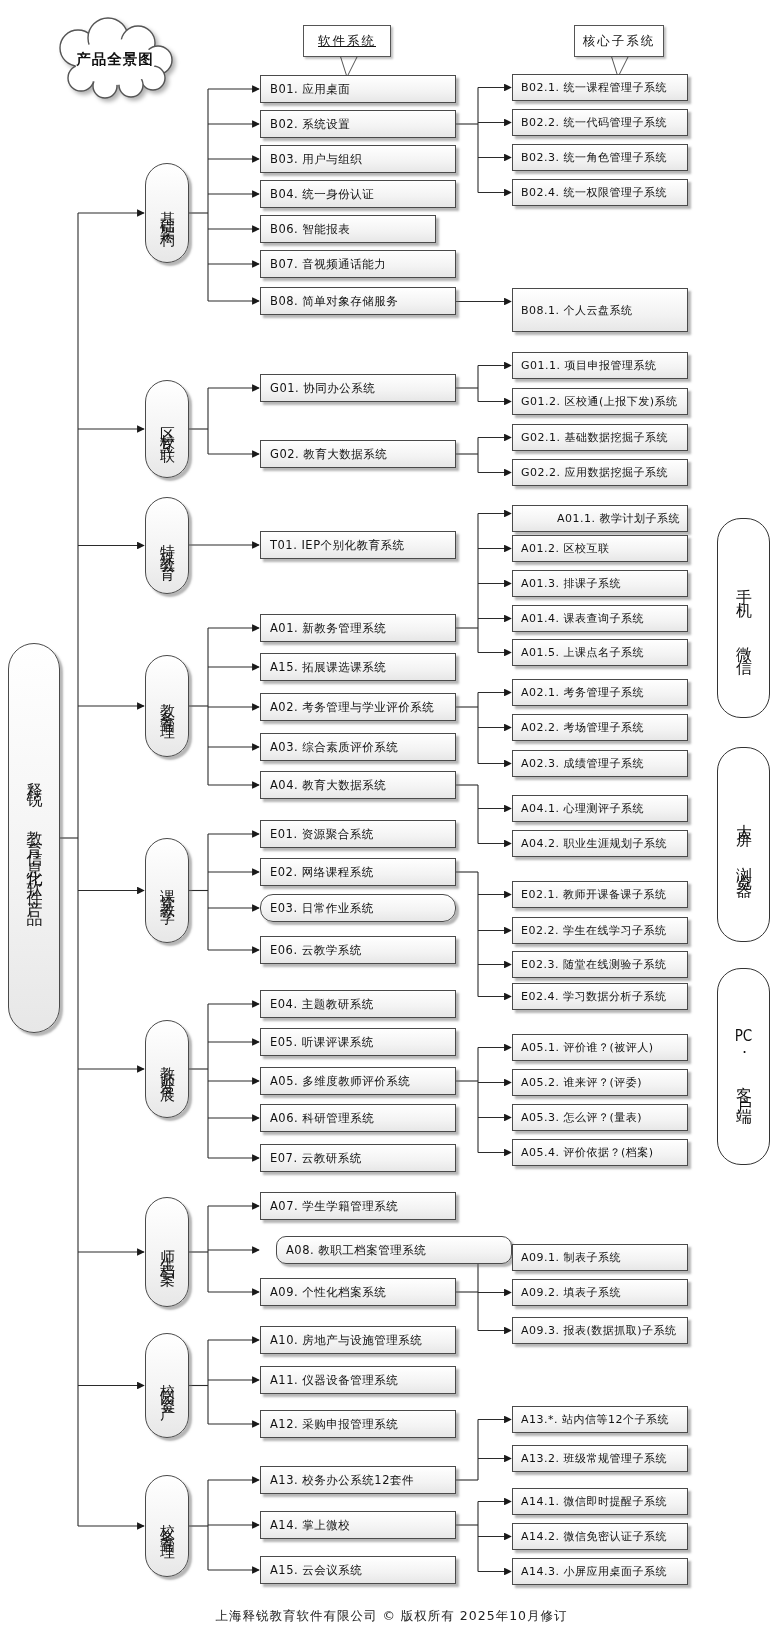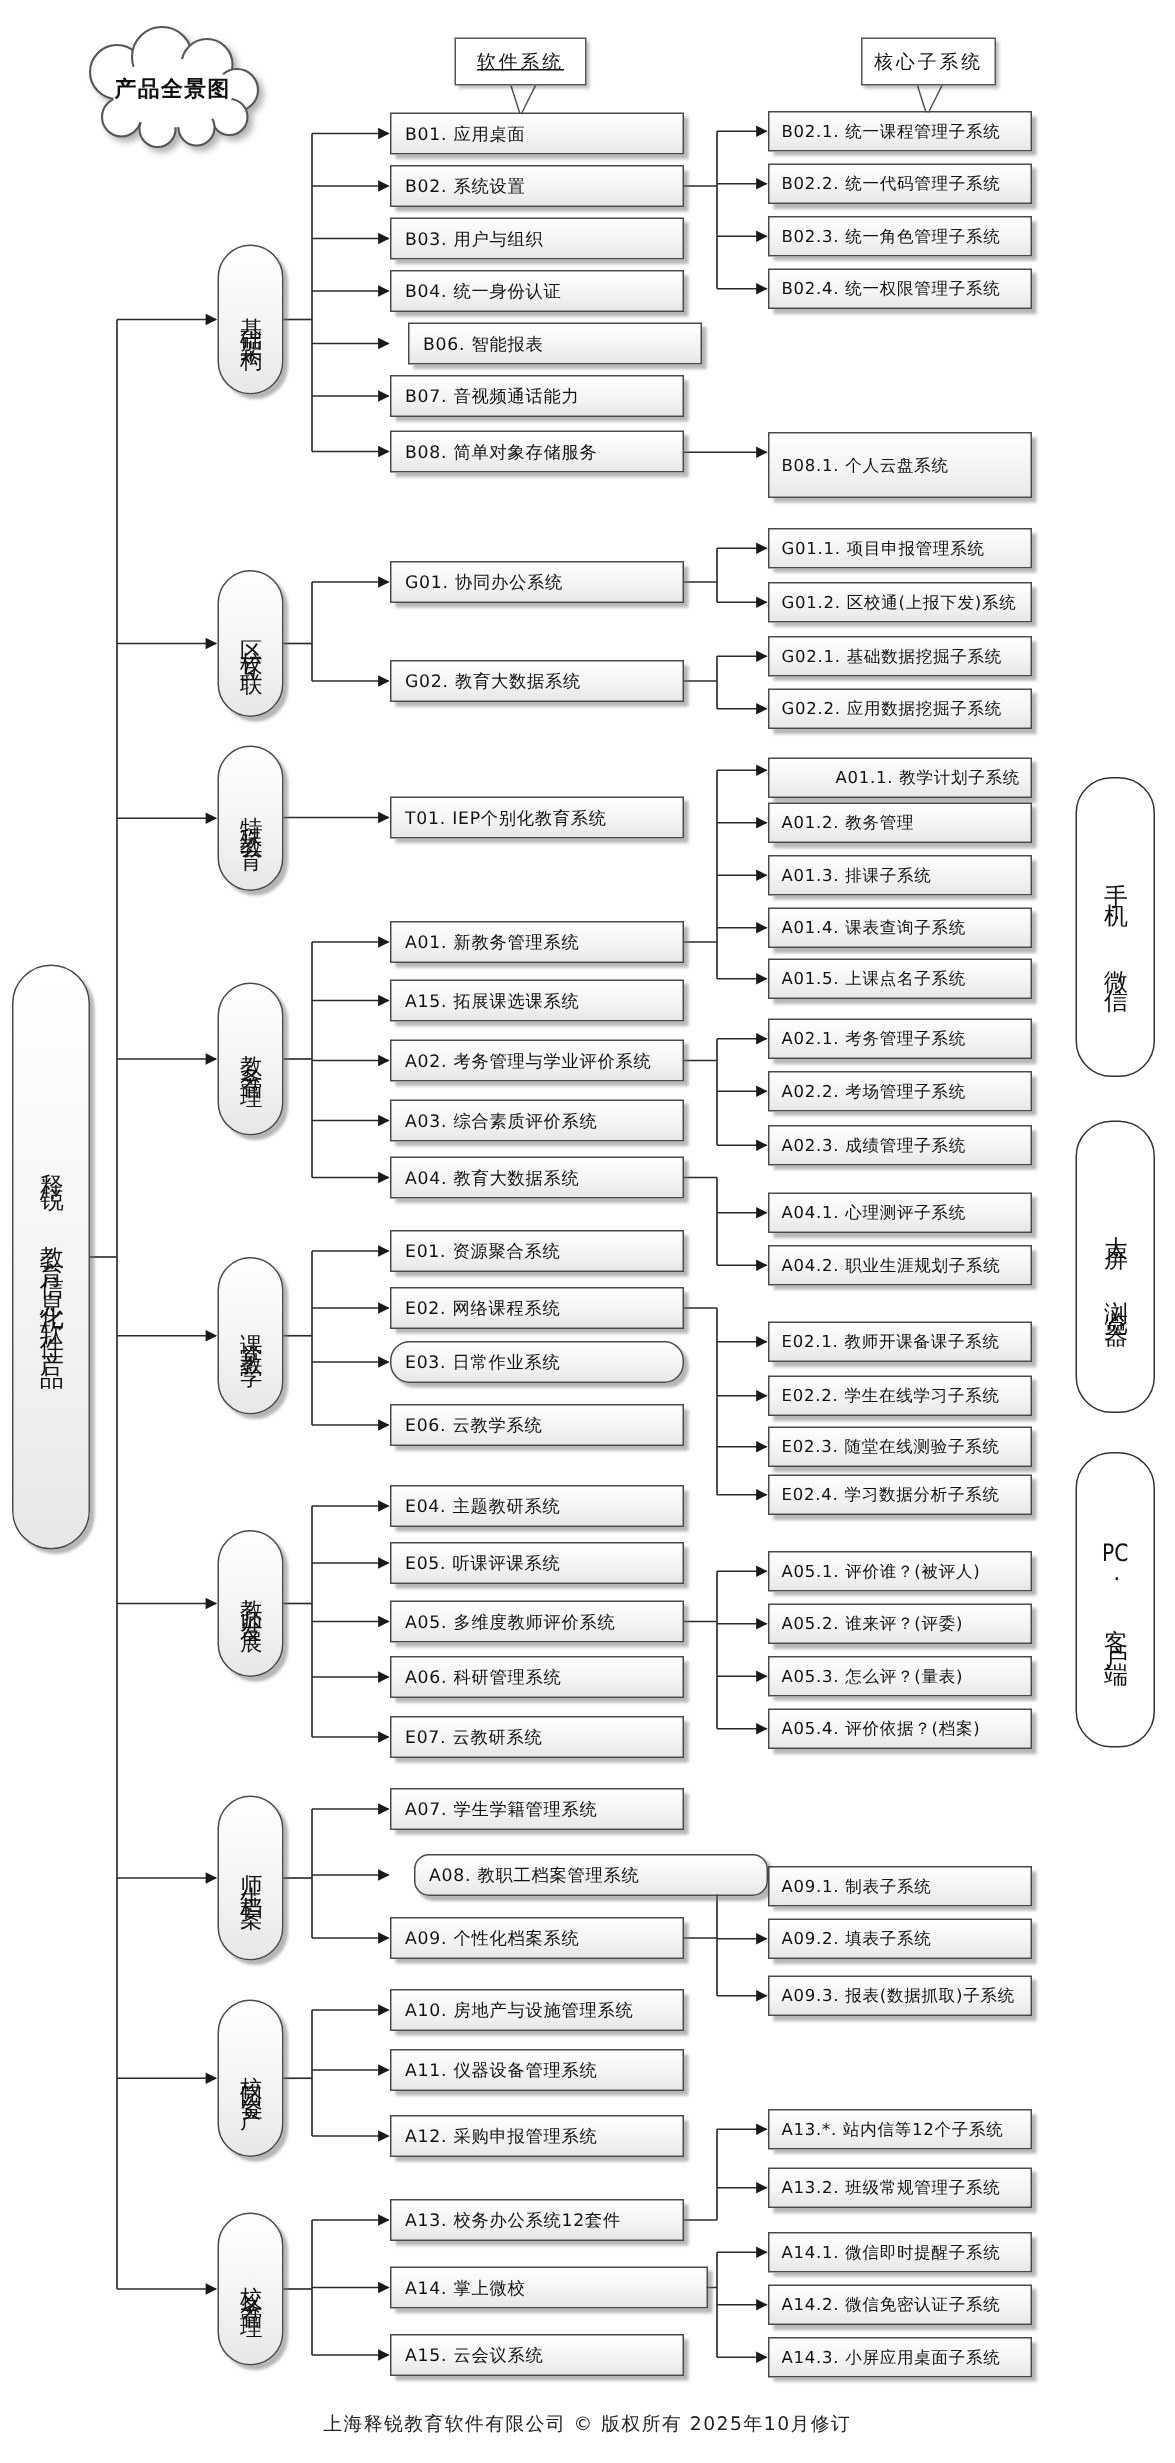--- a/index.html
+++ b/index.html
@@ -197,37 +197,37 @@
   <div id="footer">上海释锐教育软件有限公司 © 版权所有  2025年10月修订</div>
 <div class="node vert catnode" style="left: 145px; top: 163px; width: 44px; height: 100px;">基础架构</div>
     <div class="node sysbox" style="left: 260px; top: 75px; width: 196px; height: 28px;">B01. 应用桌面</div>
     <div class="node sysbox" style="left: 260px; top: 110px; width: 196px; height: 28px;">B02. 系统设置</div>
     <div class="node subbox" style="left: 512px; top: 74px; width: 176px; height: 27px;">B02.1. 统一课程管理子系统</div>
     <div class="node subbox" style="left: 512px; top: 109px; width: 176px; height: 27px;">B02.2. 统一代码管理子系统</div>
     <div class="node subbox" style="left: 512px; top: 144px; width: 176px; height: 27px;">B02.3. 统一角色管理子系统</div>
     <div class="node subbox" style="left: 512px; top: 179px; width: 176px; height: 27px;">B02.4. 统一权限管理子系统</div>
     <div class="node sysbox" style="left: 260px; top: 145px; width: 196px; height: 28px;">B03. 用户与组织</div>
     <div class="node sysbox" style="left: 260px; top: 180px; width: 196px; height: 28px;">B04. 统一身份认证</div>
-    <div class="node sysbox" style="left: 272px; top: 215px; width: 196px; height: 28px;">B06. 智能报表</div>
+    <div class="node sysbox" style="left: 260px; top: 215px; width: 176px; height: 28px;">B06. 智能报表</div>
     <div class="node sysbox" style="left: 260px; top: 250px; width: 196px; height: 28px;">B07. 音视频通话能力</div>
     <div class="node sysbox" style="left: 260px; top: 287px; width: 196px; height: 28px;">B08. 简单对象存储服务</div>
     <div class="node subbox" style="left: 512px; top: 288px; width: 176px; height: 44px;">B08.1. 个人云盘系统</div>
     <div class="node vert catnode" style="left: 145px; top: 380px; width: 44px; height: 98px;">区校互联</div>
     <div class="node sysbox" style="left: 260px; top: 374px; width: 196px; height: 28px;">G01. 协同办公系统</div>
     <div class="node subbox" style="left: 512px; top: 352px; width: 176px; height: 27px;">G01.1. 项目申报管理系统</div>
     <div class="node subbox" style="left: 512px; top: 388px; width: 176px; height: 27px;">G01.2. 区校通(上报下发)系统</div>
     <div class="node sysbox" style="left: 260px; top: 440px; width: 196px; height: 28px;">G02. 教育大数据系统</div>
     <div class="node subbox" style="left: 512px; top: 424px; width: 176px; height: 27px;">G02.1. 基础数据挖掘子系统</div>
     <div class="node subbox" style="left: 512px; top: 459px; width: 176px; height: 27px;">G02.2. 应用数据挖掘子系统</div>
     <div class="node vert catnode" style="left: 145px; top: 497px; width: 44px; height: 97px;">特殊教育</div>
     <div class="node sysbox" style="left: 260px; top: 531px; width: 196px; height: 28px;">T01. IEP个别化教育系统</div>
     <div class="node vert catnode" style="left: 145px; top: 655px; width: 44px; height: 102px;">教务管理</div>
     <div class="node sysbox" style="left: 260px; top: 614px; width: 196px; height: 28px;">A01. 新教务管理系统</div>
     <div class="node subbox" style="left: 512px; top: 505px; width: 176px; height: 27px; padding-left: 44px;">A01.1. 教学计划子系统</div>
-    <div class="node subbox" style="left: 512px; top: 535px; width: 176px; height: 27px;">A01.2. 教务管理</div>
+    <div class="node subbox" style="left: 512px; top: 535px; width: 176px; height: 27px;">A01.2. 区校互联</div>
     <div class="node subbox" style="left: 512px; top: 570px; width: 176px; height: 27px;">A01.3. 排课子系统</div>
     <div class="node subbox" style="left: 512px; top: 605px; width: 176px; height: 27px;">A01.4. 课表查询子系统</div>
     <div class="node subbox" style="left: 512px; top: 639px; width: 176px; height: 27px;">A01.5. 上课点名子系统</div>
     <div class="node sysbox" style="left: 260px; top: 653px; width: 196px; height: 28px;">A15. 拓展课选课系统</div>
     <div class="node sysbox" style="left: 260px; top: 693px; width: 196px; height: 28px;">A02. 考务管理与学业评价系统</div>
     <div class="node subbox" style="left: 512px; top: 679px; width: 176px; height: 27px;">A02.1. 考务管理子系统</div>
     <div class="node subbox" style="left: 512px; top: 714px; width: 176px; height: 27px;">A02.2. 考场管理子系统</div>
     <div class="node subbox" style="left: 512px; top: 750px; width: 176px; height: 27px;">A02.3. 成绩管理子系统</div>
     <div class="node sysbox" style="left: 260px; top: 733px; width: 196px; height: 28px;">A03. 综合素质评价系统</div>
     <div class="node sysbox" style="left: 260px; top: 771px; width: 196px; height: 28px;">A04. 教育大数据系统</div>
@@ -260,18 +260,18 @@
     <div class="node subbox" style="left: 512px; top: 1279px; width: 176px; height: 27px;">A09.2. 填表子系统</div>
     <div class="node subbox" style="left: 512px; top: 1317px; width: 176px; height: 27px;">A09.3. 报表(数据抓取)子系统</div>
     <div class="node vert catnode" style="left: 145px; top: 1333px; width: 44px; height: 105px;">校园资产</div>
     <div class="node sysbox" style="left: 260px; top: 1326px; width: 196px; height: 28px;">A10. 房地产与设施管理系统</div>
     <div class="node sysbox" style="left: 260px; top: 1366px; width: 196px; height: 28px;">A11. 仪器设备管理系统</div>
     <div class="node sysbox" style="left: 260px; top: 1410px; width: 196px; height: 28px;">A12. 采购申报管理系统</div>
     <div class="node vert catnode" style="left: 145px; top: 1475px; width: 44px; height: 102px;">校务管理</div>
     <div class="node sysbox" style="left: 260px; top: 1466px; width: 196px; height: 28px;">A13. 校务办公系统12套件</div>
     <div class="node subbox" style="left: 512px; top: 1406px; width: 176px; height: 27px;">A13.*. 站内信等12个子系统</div>
     <div class="node subbox" style="left: 512px; top: 1445px; width: 176px; height: 27px;">A13.2. 班级常规管理子系统</div>
-    <div class="node sysbox" style="left: 260px; top: 1511px; width: 212px; height: 28px;">A14. 掌上微校</div>
+    <div class="node sysbox" style="left: 260px; top: 1511px; width: 196px; height: 28px;">A14. 掌上微校</div>
     <div class="node subbox" style="left: 512px; top: 1488px; width: 176px; height: 27px;">A14.1. 微信即时提醒子系统</div>
     <div class="node subbox" style="left: 512px; top: 1523px; width: 176px; height: 27px;">A14.2. 微信免密认证子系统</div>
     <div class="node subbox" style="left: 512px; top: 1558px; width: 176px; height: 27px;">A14.3. 小屏应用桌面子系统</div>
     <div class="node sysbox" style="left: 260px; top: 1556px; width: 196px; height: 28px;">A15. 云会议系统</div>
   </div>
 
 </body></html>

